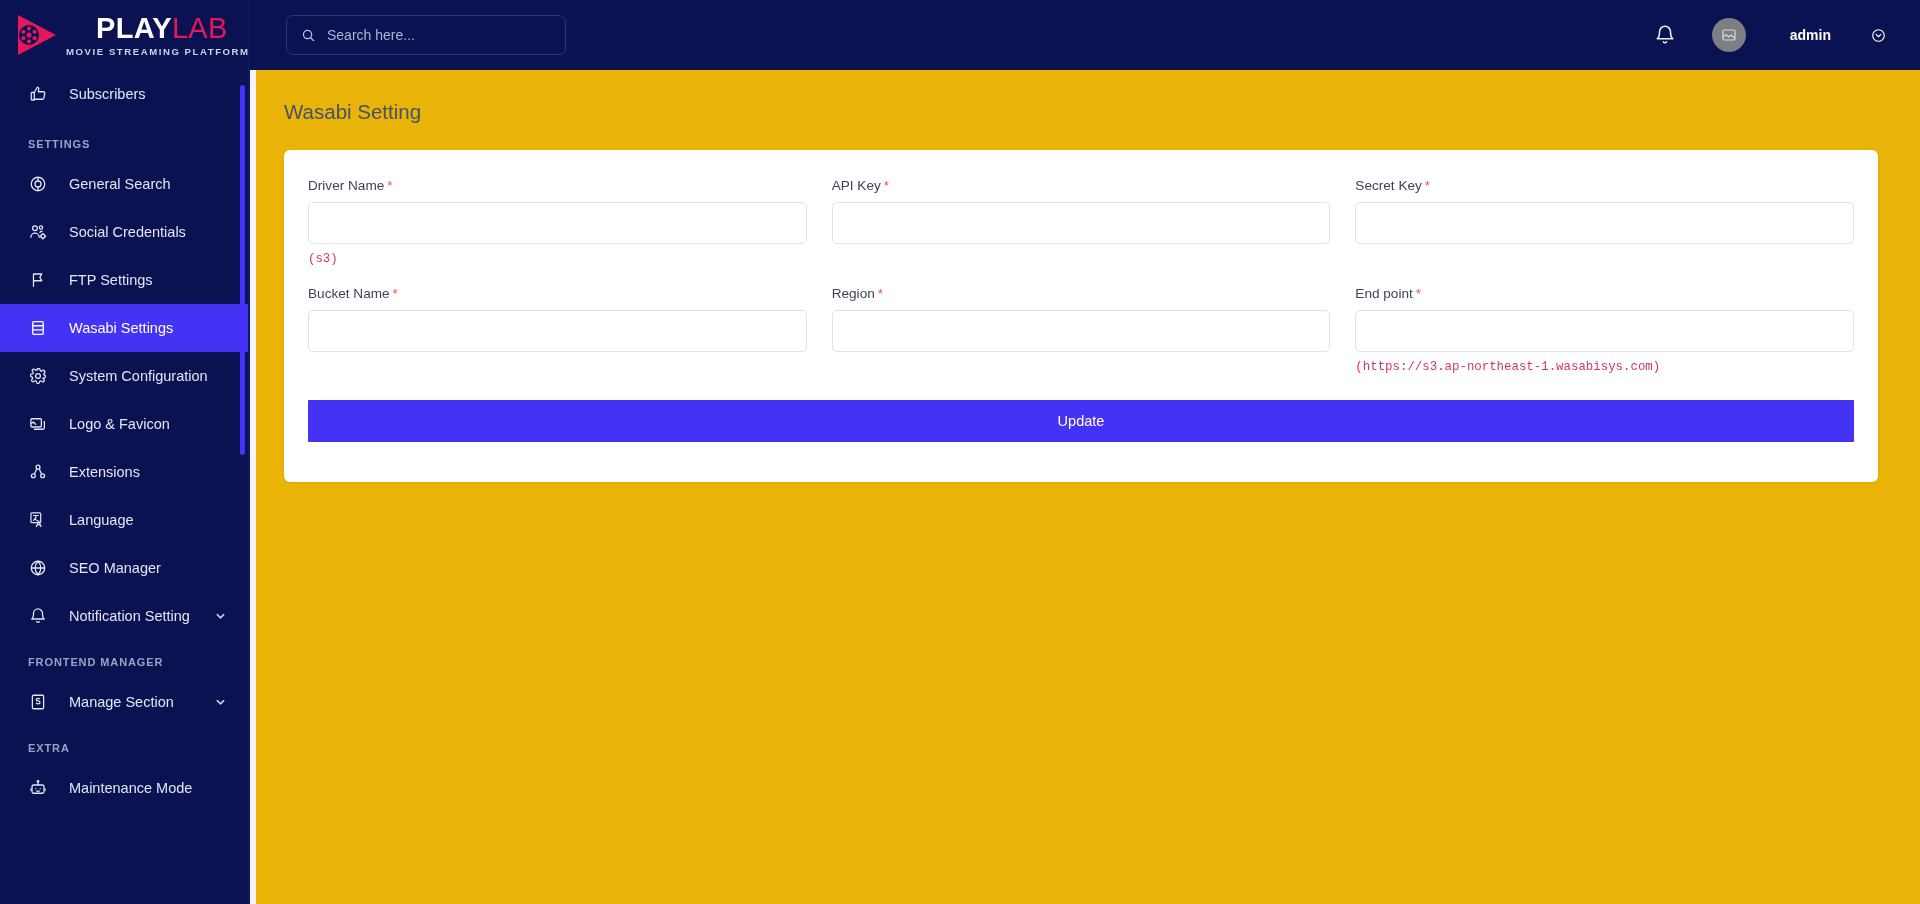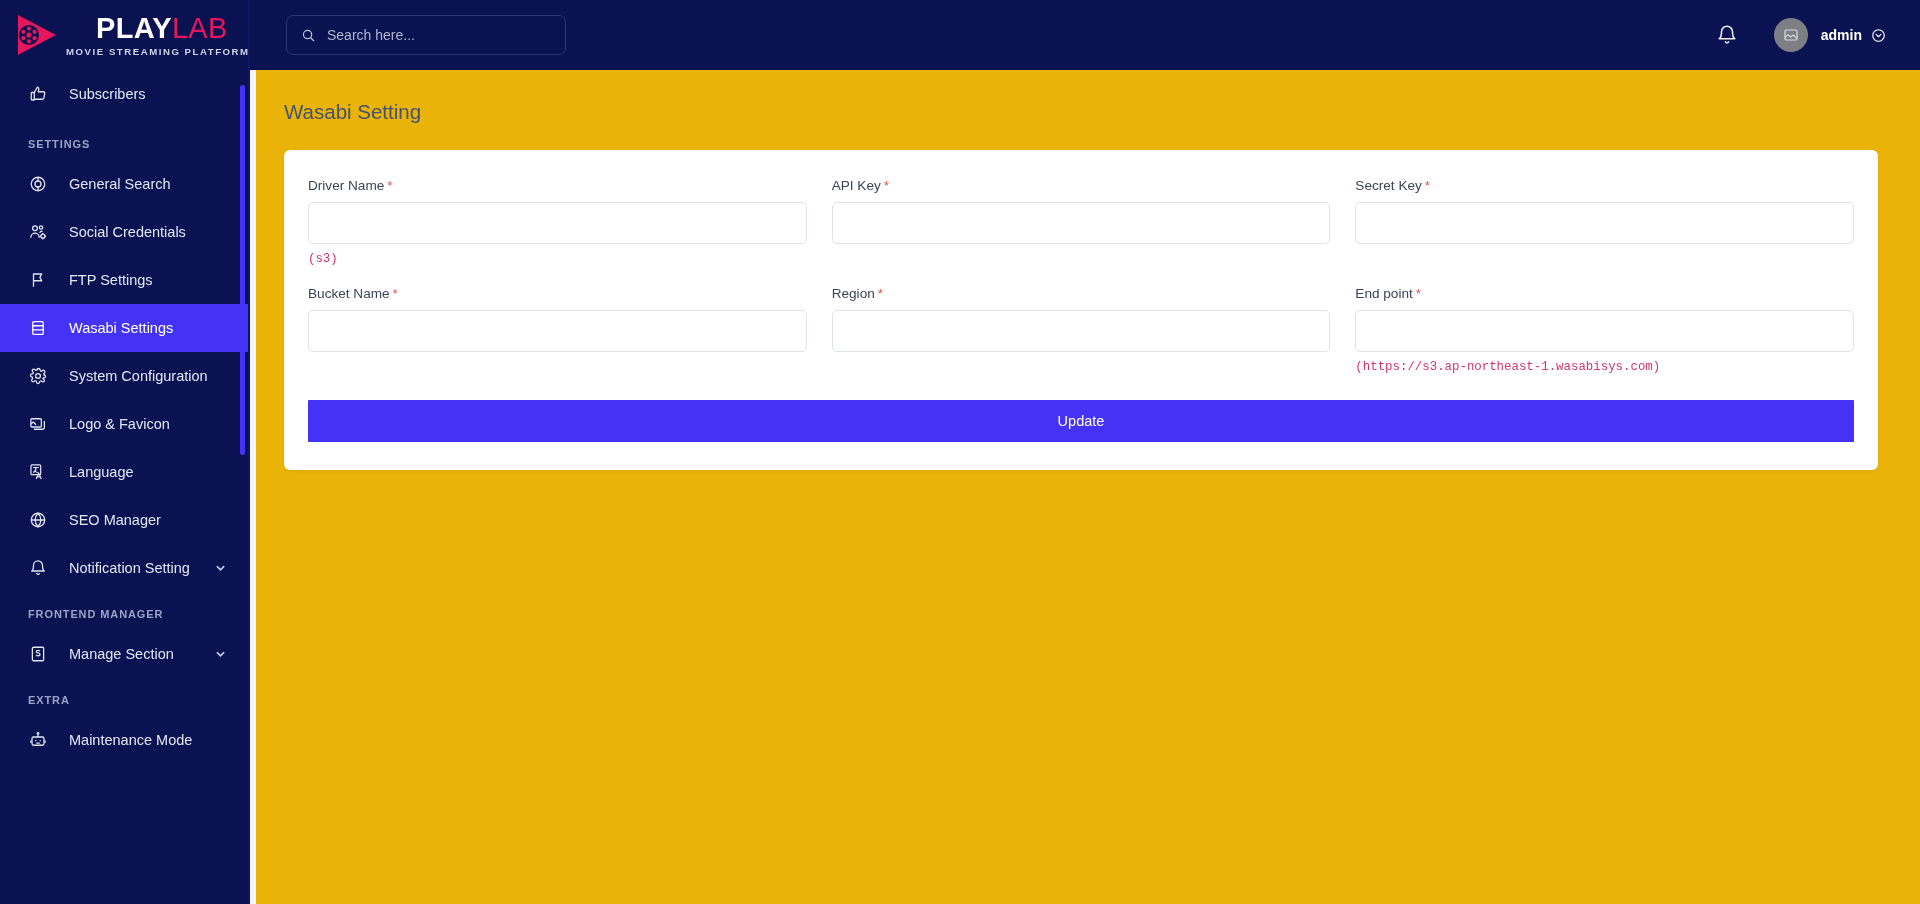--- a/index.html
+++ b/index.html
@@ -99,21 +99,21 @@
     margin-left: 11px; width: 200px;
     font-family: "Liberation Sans", sans-serif;
   }
   .search-input::placeholder { color: #aeb6d2; }
 
   .top-right {
     margin-left: auto; display: flex; align-items: center;
     padding-right: 34px;
   }
   .bell { width: 22px; height: 22px; cursor: pointer; margin-right: 36px; }
-  .user-chip { display: flex; align-items: center; cursor: pointer; }
+  .user-chip { display: flex; align-items: center; cursor: pointer; gap: 31px; }
   .avatar {
     width: 34px; height: 34px; border-radius: 50%;
     background: #7e7e85;
     display: flex; align-items: center; justify-content: center;
   }
   .avatar svg { width: 16px; height: 16px; opacity: .85; }
   .user-name {
     color: #ffffff; font-size: 14px; font-weight: 700;
     margin: 0 9px 0 13px;
   }
@@ -127,21 +127,21 @@
     overflow: hidden;
   }
   .page-title {
     font-size: 20.5px; color: #44526e; font-weight: 400;
     padding: 30px 0 0 28px;
   }
   .card {
     margin: 26px 48px 0 28px;
     background: #ffffff;
     border-radius: 6px;
-    padding: 28px 24px 28px 24px;
+    padding: 28px 24px 40px 24px;
     box-shadow: 0 1px 3px rgba(30,40,90,.06);
   }
   .row {
     display: flex;
     gap: 25px;
   }
   .field { flex: 1 1 0; min-width: 0; position: relative; }
   .field-label {
     font-size: 13.6px; color: #3b4559; margin-bottom: 9px; display: block;
   }
@@ -266,20 +266,31 @@
         <span class="ic">
           <svg viewBox="0 0 24 24" fill="none" stroke="#e2e6f3" stroke-width="1.7" stroke-linejoin="round">
               <rect x="2.5" y="5" width="14" height="11" rx="1.4"></rect>
               <path d="M6.5 19h12a2 2 0 0 0 2-2V8"></path>
               <path d="M2.5 12l3.2-2.6L9.5 13"></path>
             </svg>
         </span>
         <span>Logo &amp; Favicon</span>
       </div>
 
+      <div class="nav-item">
+        <span class="ic">
+          <svg viewBox="0 0 24 24" fill="none" stroke="#e2e6f3" stroke-width="1.7">
+              <circle cx="12" cy="5.5" r="2.6"></circle>
+              <circle cx="5.8" cy="17" r="2.6"></circle>
+              <circle cx="18.2" cy="17" r="2.6"></circle>
+              <path d="M10.4 7.8L7.3 14.6M13.6 7.8l3.1 6.8"></path>
+            </svg>
+        </span>
+        <span>Extensions</span>
+      </div>
 
       <div class="nav-item">
         <span class="ic">
           <svg viewBox="0 0 24 24" fill="none" stroke="#e2e6f3" stroke-width="1.6" stroke-linejoin="round">
               <rect x="2.6" y="2.6" width="13" height="13" rx="1.4"></rect>
               <path d="M5.4 6h7.4M9.1 6v1.6c0 2.4-1.3 4-3.7 5M7.4 9.6c1 1.8 2.5 2.9 4.4 3.4"></path>
               <path d="M9.5 21.4l3.4-8.2 3.4 8.2M10.9 18.6h4"></path>
             </svg>
         </span>
         <span>Language</span>

